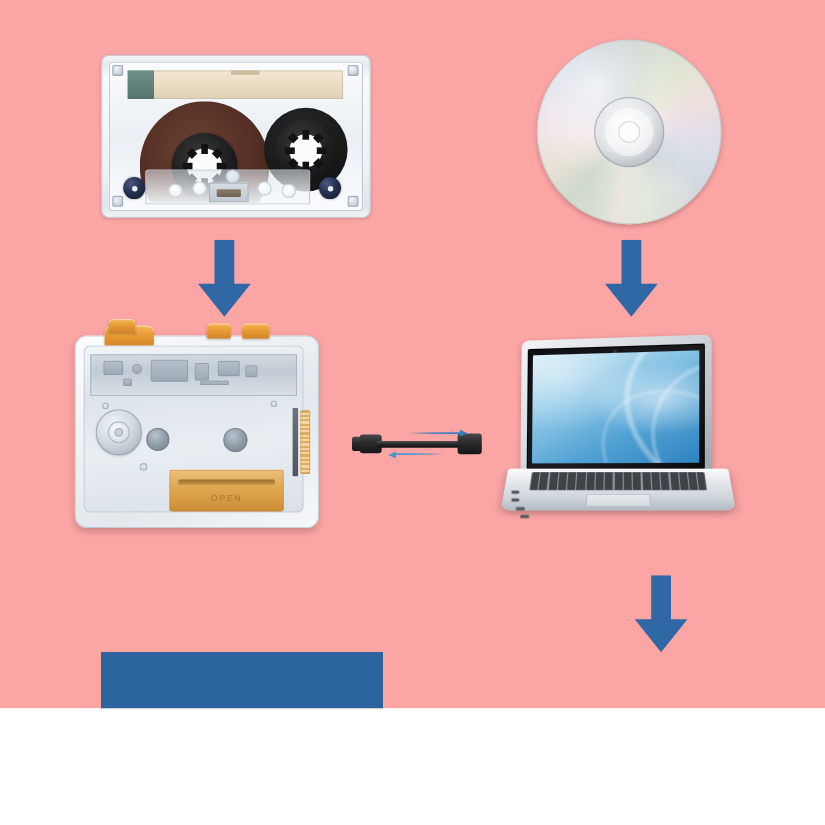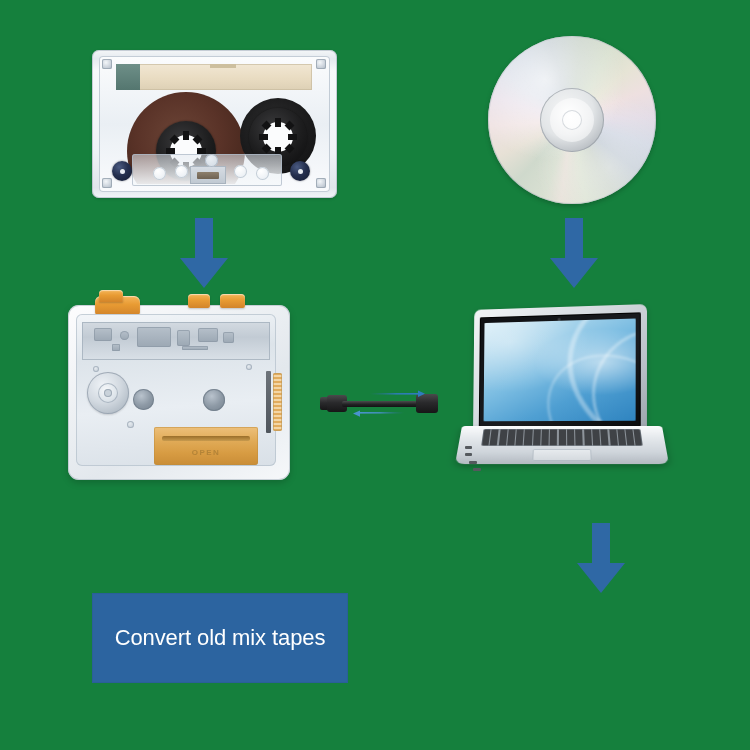--- a/index.html
+++ b/index.html
@@ -3,22 +3,22 @@
 <meta charset="utf-8">
 <style>
   html, body {
     margin: 0;
     padding: 0;
     background: #ffffff;
   }
   #stage {
     position: relative;
     width: 750px;
-    height: 750px;
-    background: #15803d;
+    height: 644px;
+    background: #fca5a5;
     overflow: hidden;
     font-family: "Liberation Sans", sans-serif;
   }
   .abs { position: absolute; }
 
   
   #cassette {
     left: 92px; top: 50px; width: 245px; height: 148px;
     border-radius: 7px;
     background:
@@ -550,18 +550,18 @@
   </div>
 
   <div class="abs arrow-down" style="left:571px; top:523px;">
     <svg width="60" height="72" viewBox="0 0 60 72">
       <polygon points="21,0 39,0 39,40 54,40 30,70 6,40 21,40" fill="#2f68a5"></polygon>
     </svg>
   </div>
 
   <div class="abs" id="callout">
     <div id="callout-text">
-      <span>Convert old mix tapes</span><br>
+      <br>
     </div>
   </div>
 
 
 </div>
 
 </body></html>

